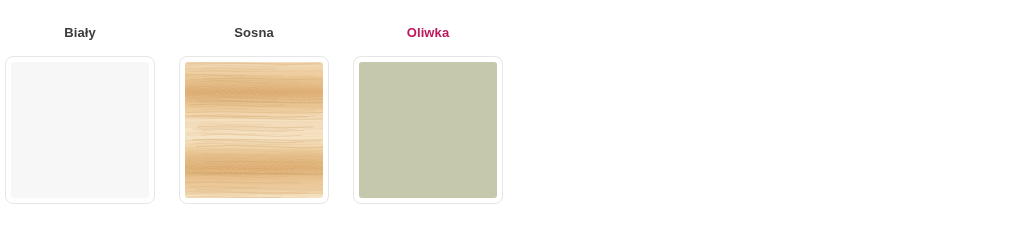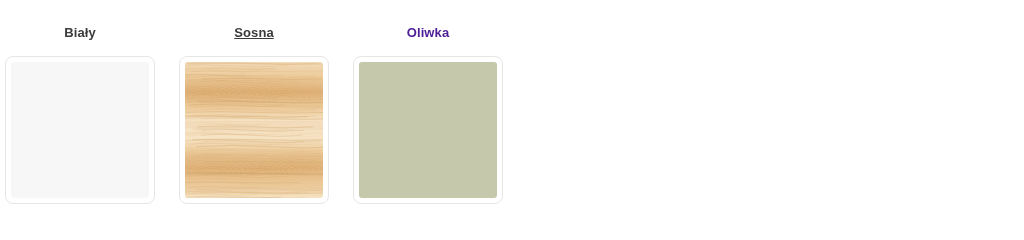--- a/index.html
+++ b/index.html
@@ -91,21 +91,21 @@
 
 <div id="swatch-gallery">
   <div class="swatch-row" id="swatch-row">
       <div class="swatch-item">
         <div class="swatch-label" style="color: rgb(59, 59, 59);">Biały</div>
         <div class="swatch-card" style="border-color: rgb(230, 230, 230); background: rgb(255, 255, 255);">
           <div class="swatch-fill" style="background: rgb(247, 247, 247);"></div>
         </div>
       </div>
       <div class="swatch-item">
-        <div class="swatch-label" style="color: rgb(59, 59, 59); text-decoration: underline;">Sosna</div>
+        <div class="swatch-label" style="color: rgb(59, 59, 59);">Sosna</div>
         <div class="swatch-card" style="border-color: rgb(230, 230, 230); background: rgb(255, 255, 255);">
           <div class="swatch-fill">
             <svg class="wood-canvas" viewBox="0 0 140 138" preserveAspectRatio="none">
               <defs>
                 <linearGradient id="woodbase" x1="0" y1="0" x2="0" y2="1">
                   <stop offset="0%" stop-color="#f6e3c4"></stop>
                   <stop offset="10%" stop-color="#edcb9b"></stop>
                   <stop offset="22%" stop-color="#dfb177"></stop>
                   <stop offset="34%" stop-color="#edcb9b"></stop>
                   <stop offset="44%" stop-color="#f6e3c4"></stop>
@@ -282,19 +282,19 @@
               <rect x="0" y="0" width="140" height="10" fill="#d9a96f" opacity="0.10"></rect>
               <rect x="0" y="28" width="140" height="8" fill="#d9a96f" opacity="0.10"></rect>
               <rect x="0" y="60" width="140" height="7" fill="#d9a96f" opacity="0.10"></rect>
               <rect x="0" y="92" width="140" height="9" fill="#d9a96f" opacity="0.10"></rect>
               <rect x="0" y="124" width="140" height="10" fill="#d9a96f" opacity="0.10"></rect>
             </svg>
           </div>
         </div>
       </div>
       <div class="swatch-item">
-        <div class="swatch-label" style="color: #4c1d95;">Oliwka</div>
+        <div class="swatch-label" style="color: #be185d;">Oliwka</div>
         <div class="swatch-card" style="border-color: rgb(230, 230, 230); background: rgb(255, 255, 255);">
           <div class="swatch-fill" style="background: rgb(197, 200, 171);"></div>
         </div>
       </div>
     </div>
 </div>
 
 </body></html>

